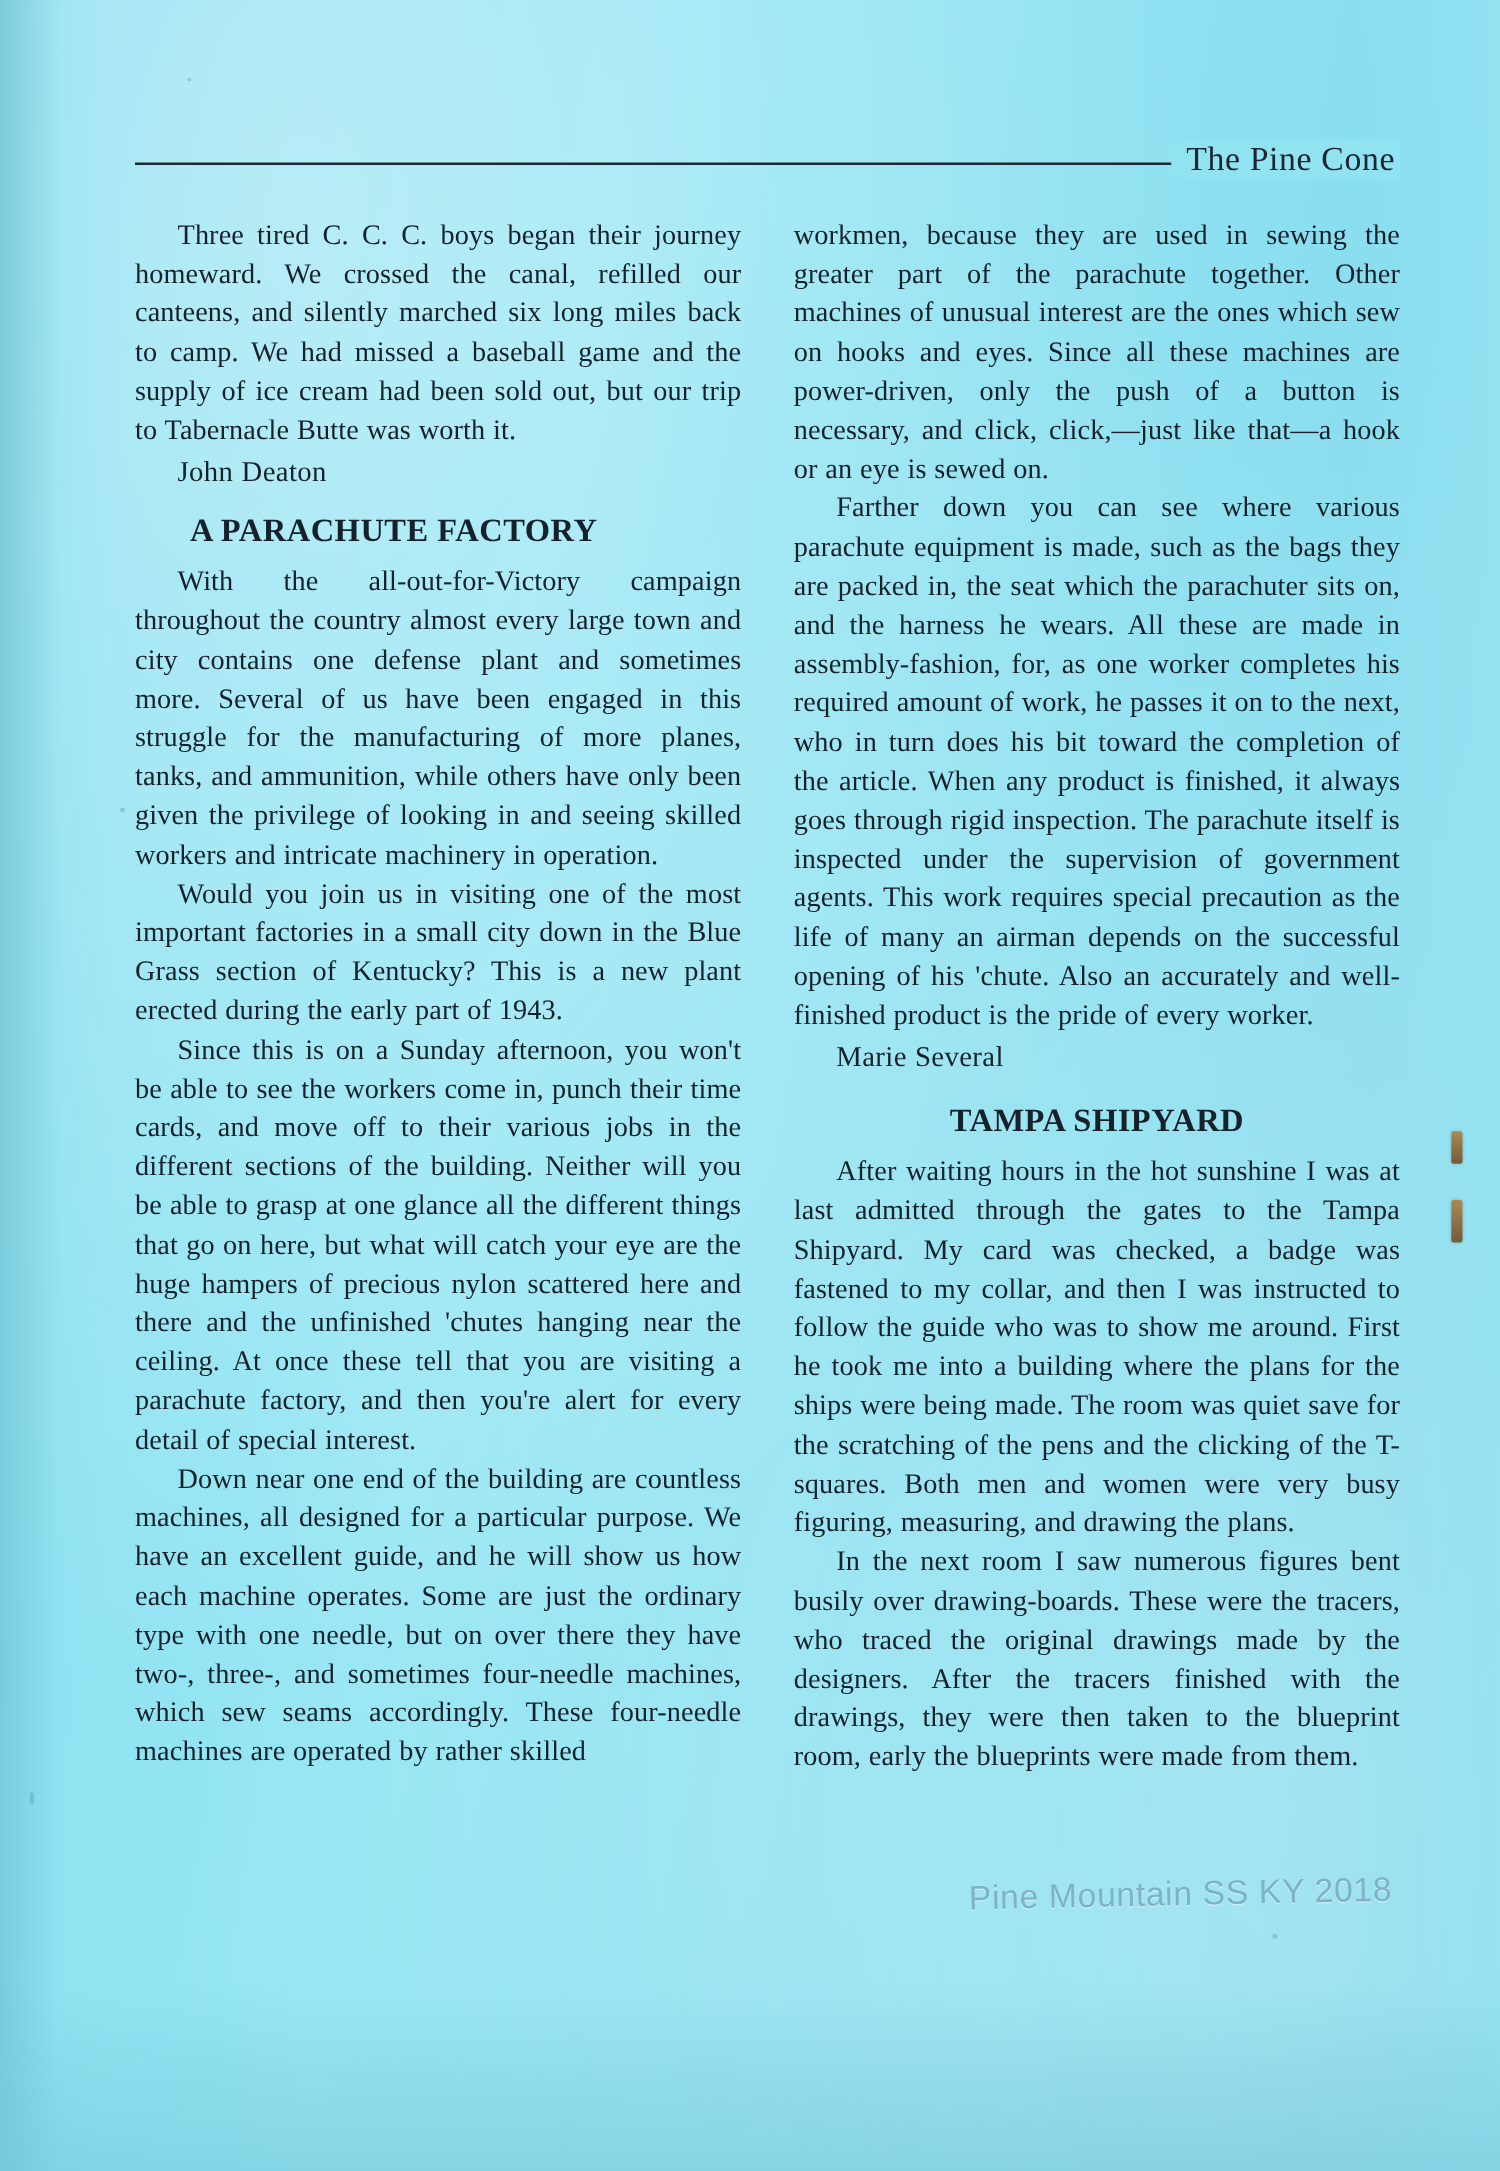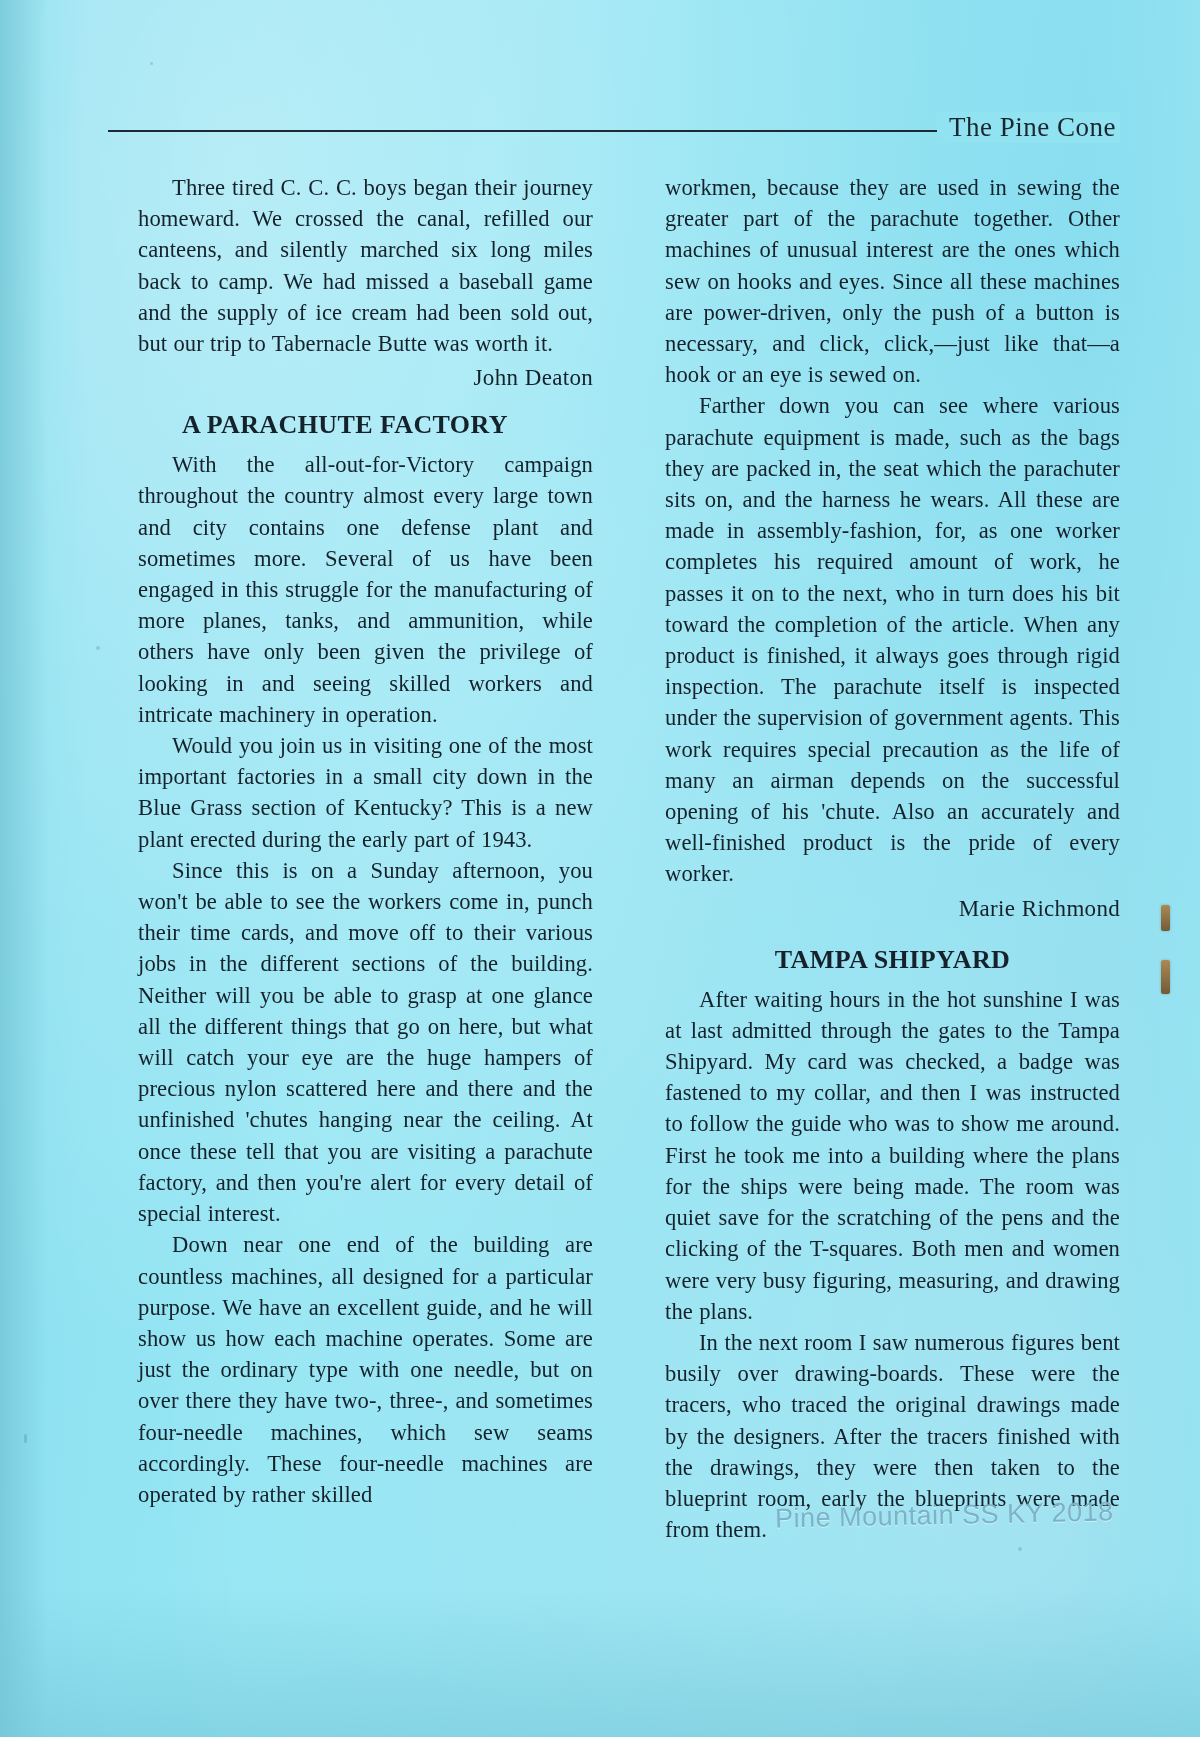--- a/index.html
+++ b/index.html
@@ -95,38 +95,37 @@
     white-space: nowrap;
   }
 
   .columns {
     display: flex;
     gap: 42px;
     margin-top: 18px;
   }
   .col {
     width: 485px;
-    margin-left: 30px;
   }
   p {
     margin: 0;
     font-size: 22.6px;
     line-height: 31.2px;
     text-align: justify;
     text-justify: inter-word;
     letter-spacing: 0.1px;
     text-indent: 34px;
     word-spacing: 0.5px;
   }
   p.noindent { text-indent: 0; }
   .byline {
     margin: 0;
     font-size: 23px;
     line-height: 38px;
-    text-align: right;
+    text-align: left;
     font-family: "Liberation Serif", serif;
     letter-spacing: 0.3px;
   }
   .subhead {
     margin: 10px 0 6px 0;
     font-size: 26px;
     line-height: 36px;
     letter-spacing: 0.4px;
     text-align: left;
     padding-left: 44px;
@@ -191,21 +190,21 @@
       <h2 class="subhead">A PARACHUTE FACTORY</h2>
       <p>With the all-out-for-Victory campaign throughout the country almost every large town and city contains one defense plant and sometimes more. Several of us have been engaged in this struggle for the manufacturing of more planes, tanks, and ammunition, while others have only been given the privilege of looking in and seeing skilled workers and intricate machinery in operation.</p>
       <p>Would you join us in visiting one of the most important factories in a small city down in the Blue Grass section of Kentucky? This is a new plant erected during the early part of 1943.</p>
       <p>Since this is on a Sunday afternoon, you won't be able to see the workers come in, punch their time cards, and move off to their various jobs in the different sections of the building. Neither will you be able to grasp at one glance all the different things that go on here, but what will catch your eye are the huge hampers of precious nylon scattered here and there and the unfinished 'chutes hanging near the ceiling. At once these tell that you are visiting a parachute factory, and then you're alert for every detail of special interest.</p>
       <p>Down near one end of the building are countless machines, all designed for a particular purpose. We have an excellent guide, and he will show us how each machine operates. Some are just the ordinary type with one needle, but on over there they have two-, three-, and sometimes four-needle machines, which sew seams accordingly. These four-needle machines are operated by rather skilled</p>
     </div>
 
     <div class="col">
       <p class="noindent">workmen, because they are used in sewing the greater part of the parachute together. Other machines of unusual interest are the ones which sew on hooks and eyes. Since all these machines are power-driven, only the push of a button is necessary, and click, click,—just like that—a hook or an eye is sewed on.</p>
       <p>Farther down you can see where various parachute equipment is made, such as the bags they are packed in, the seat which the parachuter sits on, and the harness he wears. All these are made in assembly-fashion, for, as one worker completes his required amount of work, he passes it on to the next, who in turn does his bit toward the completion of the article. When any product is finished, it always goes through rigid inspection. The parachute itself is inspected under the supervision of government agents. This work requires special precaution as the life of many an airman depends on the successful opening of his 'chute. Also an accurately and well-finished product is the pride of every worker.</p>
-      <p class="byline byline-marie">Marie Richmond</p>
+      <p class="byline byline-marie">Marie Several</p>
       <h2 class="subhead second">TAMPA SHIPYARD</h2>
       <p>After waiting hours in the hot sunshine I was at last admitted through the gates to the Tampa Shipyard. My card was checked, a badge was fastened to my collar, and then I was instructed to follow the guide who was to show me around. First he took me into a building where the plans for the ships were being made. The room was quiet save for the scratching of the pens and the clicking of the T-squares. Both men and women were very busy figuring, measuring, and drawing the plans.</p>
       <p>In the next room I saw numerous figures bent busily over drawing-boards. These were the tracers, who traced the original drawings made by the designers. After the tracers finished with the drawings, they were then taken to the blueprint room, early the blueprints were made from them.</p>
     </div>
 
   </div>
 </div>
 
 <div class="watermark">Pine Mountain SS KY 2018</div>
 

